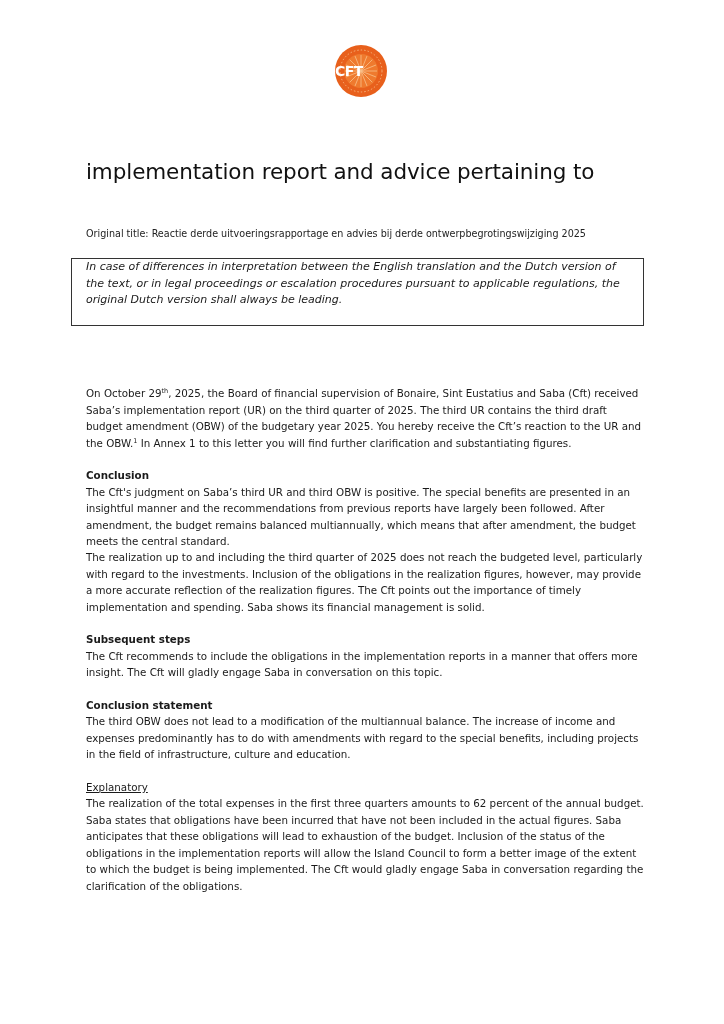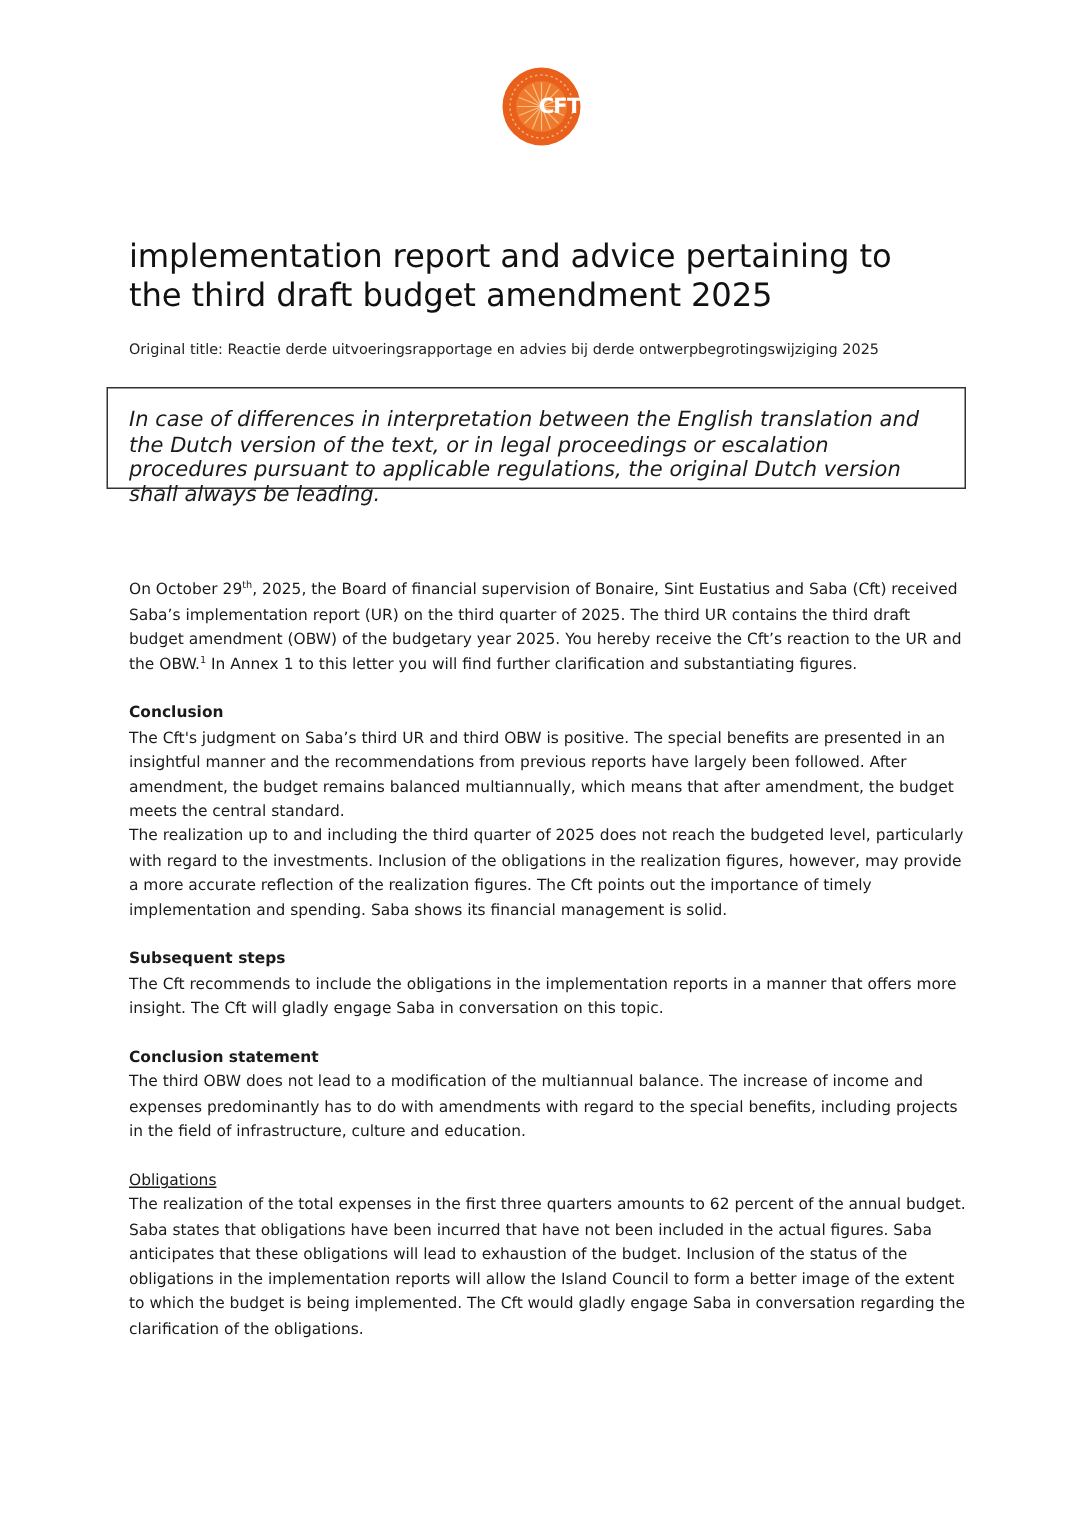--- a/index.html
+++ b/index.html
@@ -3,39 +3,39 @@
   <meta charset="utf-8">
   <style>
     html, body { margin: 0; padding: 0; background: #ffffff; }
     body {
       width: 724px; height: 1024px; position: relative; overflow: hidden;
       font-family: "DejaVu Sans", sans-serif; color: #1a1a1a;
     }
     .logo {
       position: absolute; left: 335px; top: 45px; width: 52px; height: 52px;
       border-radius: 50%; background: #e8601c;
-      display: flex; align-items: center; justify-content: flex-end;
+      display: flex; align-items: center; justify-content: flex-start;
     }
     .logo svg { position: absolute; left: 0; top: 0; }
     .logo-text {
       position: relative; color: #ffffff; font-weight: bold; font-size: 14px;
       letter-spacing: -0.5px; font-family: "DejaVu Sans", sans-serif;
     }
     .title {
       position: absolute; left: 86px; top: 133px; width: 600px;
       font-size: 21.5px; line-height: 26px; color: #111; font-weight: normal; margin: 0;
       letter-spacing: -0.1px;
     }
     .orig-title {
       position: absolute; left: 86px; top: 228px; font-size: 9.6px; color: #222;
     }
     .disclaimer {
       position: absolute; left: 71px; top: 258px; width: 573px; height: 68px;
       border: 1.3px solid #333; box-sizing: border-box;
-      padding: 13px 14px 0 14px; font-style: italic; font-size: 14px;
+      padding: 0 14px 0 14px; font-style: italic; font-size: 11px;
       line-height: 16.5px; color: #1a1a1a;
     }
     .body {
       position: absolute; left: 86px; top: 369px; width: 560px;
       font-size: 10.3px; line-height: 16.4px; color: #1a1a1a;
     }
     .body p { margin: 0; }
     .gap { height: 16.4px; }
     .h { font-weight: bold; }
     .u { text-decoration: underline; }
@@ -59,21 +59,20 @@
       <line x1="11" y1="20" x2="41" y2="32"></line>
       <line x1="11" y1="32" x2="41" y2="20"></line>
     </g>
   </svg>
   <span class="logo-text">CFT</span>
 </div>
 
 <h1 class="title">
   <br>
   <span>implementation report and advice pertaining to</span><br>
-  <span>the third draft budget amendment 2025</span>
 </h1>
 
 <div class="orig-title">Original title: Reactie derde uitvoeringsrapportage en advies bij derde ontwerpbegrotingswijziging 2025</div>
 
 <div class="disclaimer">In case of differences in interpretation between the English translation and the Dutch version of the text, or in legal proceedings or escalation procedures pursuant to applicable regulations, the original Dutch version shall always be leading.</div>
 
 <div class="body">
   <div class="gap"></div>
   <p><span>On October 29</span><sup>th</sup><span>, 2025, the Board of financial supervision of Bonaire, Sint Eustatius and Saba (Cft) received Saba’s implementation report (UR) on the third quarter of 2025. The third UR contains the third draft budget amendment (OBW) of the budgetary year 2025. You hereby receive the Cft’s reaction to the UR and the OBW.</span><sup>1</sup><span> In Annex 1 to this letter you will find further clarification and substantiating figures.</span></p>
   <div class="gap"></div>
@@ -84,15 +83,15 @@
   <div class="gap"></div>
 
   <p class="h">Subsequent steps</p>
   <p>The Cft recommends to include the obligations in the implementation reports in a manner that offers more insight. The Cft will gladly engage Saba in conversation on this topic.</p>
   <div class="gap"></div>
 
   <p class="h">Conclusion statement</p>
   <p>The third OBW does not lead to a modification of the multiannual balance. The increase of income and expenses predominantly has to do with amendments with regard to the special benefits, including projects in the field of infrastructure, culture and education.</p>
   <div class="gap"></div>
 
-  <p class="u">Obligations</p>
+  <p class="u">Explanatory</p>
   <p>The realization of the total expenses in the first three quarters amounts to 62 percent of the annual budget. Saba states that obligations have been incurred that have not been included in the actual figures. Saba anticipates that these obligations will lead to exhaustion of the budget. Inclusion of the status of the obligations in the implementation reports will allow the Island Council to form a better image of the extent to which the budget is being implemented. The Cft would gladly engage Saba in conversation regarding the clarification of the obligations.</p>
 </div>
 
 </body></html>

